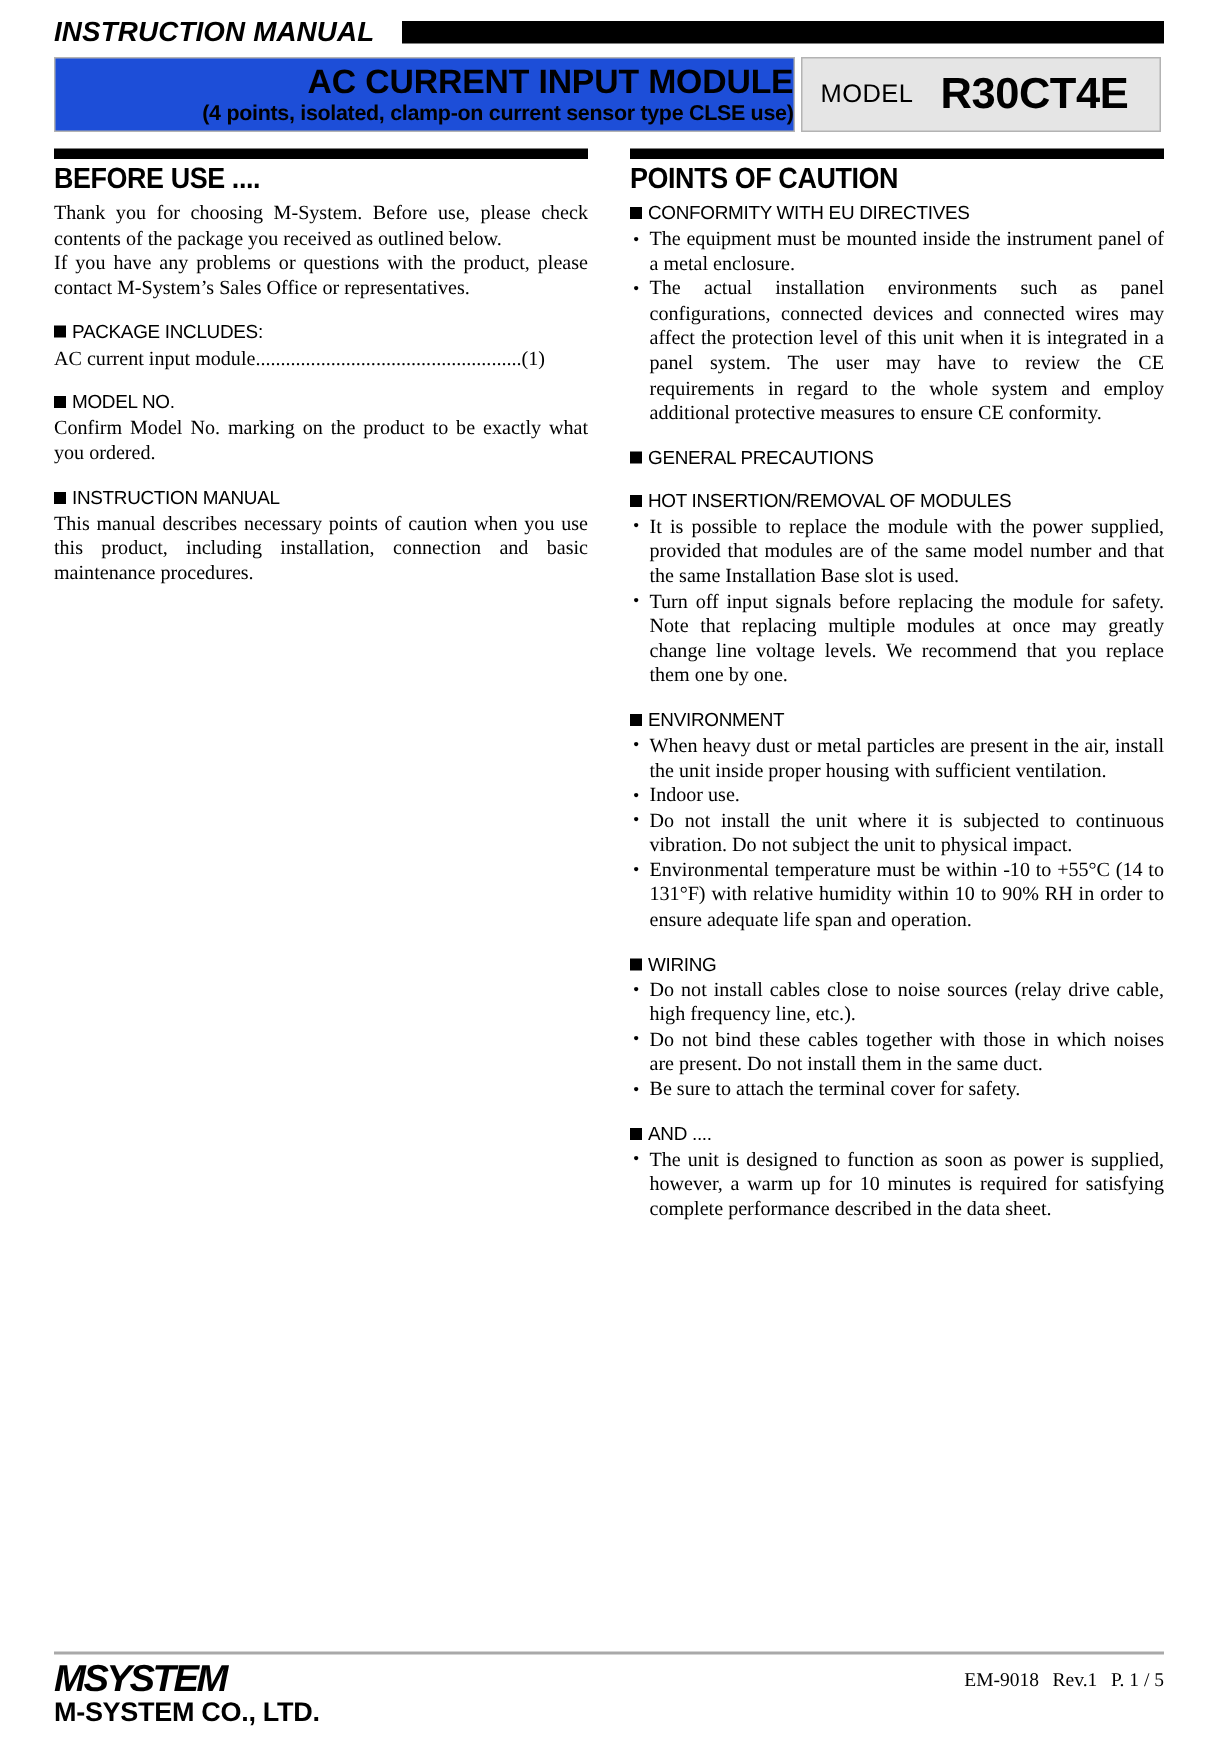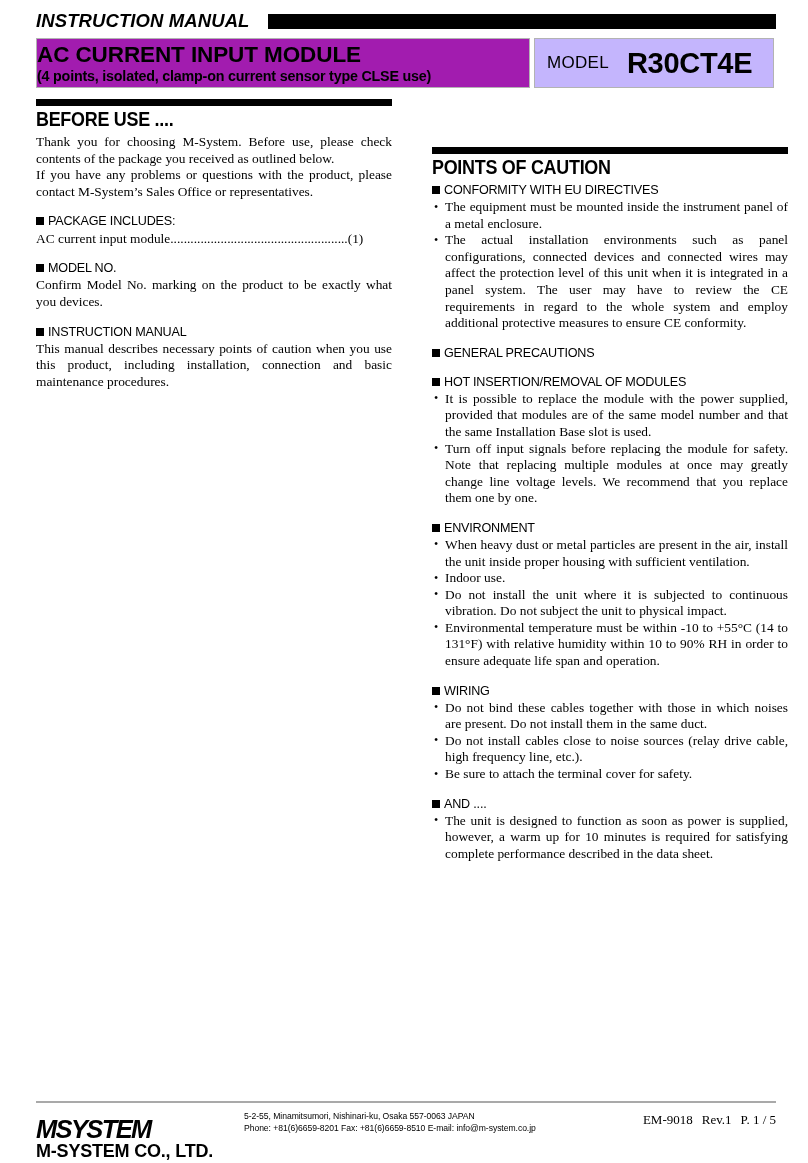--- a/index.html
+++ b/index.html
@@ -54,22 +54,22 @@
 
   
   .title-box {
     position: absolute;
     left: 36px;
     top: 38px;
     width: 494px;
     height: 50px;
     border: 1px solid #b3b3b3;
     box-sizing: border-box;
-    background: #a21caf;
-    text-align: left;
+    background: #1d4ed8;
+    text-align: right;
     font-family: "Liberation Sans", sans-serif;
   }
   .title-main {
     font-weight: bold;
     font-size: 22.5px;
     line-height: 26px;
     padding-top: 3px;
     letter-spacing: -0.1px;
   }
   .title-sub {
@@ -80,21 +80,21 @@
   }
 
   .model-box {
     position: absolute;
     left: 534px;
     top: 38px;
     width: 240px;
     height: 50px;
     border: 1px solid #b3b3b3;
     box-sizing: border-box;
-    background: #c4b5fd;
+    background: #e5e5e5;
     font-family: "Liberation Sans", sans-serif;
     display: flex;
     align-items: center;
   }
   .model-label {
     font-size: 17px;
     font-weight: normal;
     margin-left: 12px;
     letter-spacing: 0.3px;
   }
@@ -106,21 +106,21 @@
     line-height: 30px;
   }
 
   
   .col {
     position: absolute;
     top: 99px;
     width: 356px;
   }
   .col-left  { left: 36px; }
-  .col-right { left: 432px; margin-top: 48px; }
+  .col-right { left: 420px; }
 
   .col-rule {
     width: 100%;
     height: 7px;
     background: #000;
     margin-bottom: 2px;
   }
   .col-heading {
     font-family: "Liberation Sans", sans-serif;
     font-weight: bold;
@@ -203,21 +203,21 @@
   .footer {
     position: absolute;
     left: 36px;
     top: 1105px;
     width: 740px;
     height: 48px;
   }
   .logo-wrap {
     position: absolute;
     left: 0;
-    top: 11px;
+    top: 1px;
     width: 180px;
   }
   .logo-mark {
     font-family: "Liberation Sans", sans-serif;
     font-weight: bold;
     font-style: italic;
     font-size: 25px;
     line-height: 26px;
     letter-spacing: -1.6px;
     transform: scaleX(1.02);
@@ -281,21 +281,21 @@
     <p class="body-text">If you have any problems or questions with the product, please contact M-System’s Sales Office or representatives.</p>
 
     <div class="sub-heading">
       <span class="sq"></span><span>PACKAGE INCLUDES:</span>
     </div>
     <div class="pkg-line">AC current input module.....................................................(1)</div>
 
     <div class="sub-heading">
       <span class="sq"></span><span>MODEL NO.</span>
     </div>
-    <p class="body-text">Confirm Model No. marking on the product to be exactly what you devices.</p>
+    <p class="body-text">Confirm Model No. marking on the product to be exactly what you ordered.</p>
 
     <div class="sub-heading">
       <span class="sq"></span><span>INSTRUCTION MANUAL</span>
     </div>
     <p class="body-text">This manual describes necessary points of caution when you use this product, including installation, connection and basic maintenance procedures.</p>
   </div>
 
   <div class="col col-right">
     <div class="col-rule"></div>
     <div class="col-heading">POINTS OF CAUTION</div>
@@ -327,41 +327,37 @@
       <li>When heavy dust or metal particles are present in the air, install the unit inside proper housing with sufficient ventilation.</li>
       <li>Indoor use.</li>
       <li>Do not install the unit where it is subjected to continuous vibration.  Do not subject the unit to physical impact.</li>
       <li>Environmental temperature must be within -10 to +55°C (14 to 131°F) with relative humidity within 10 to 90% RH in order to ensure adequate life span and operation.</li>
     </ul>
 
     <div class="sub-heading">
       <span class="sq"></span><span>WIRING</span>
     </div>
     <ul class="bullets">
+      <li>Do not install cables close to noise sources (relay drive cable, high frequency line, etc.).</li>
       <li>Do not bind these cables together with those in which noises are present.  Do not install them in the same duct.</li>
-      <li>Do not install cables close to noise sources (relay drive cable, high frequency line, etc.).</li>
       <li>Be sure to attach the terminal cover for safety.</li>
     </ul>
 
     <div class="sub-heading">
       <span class="sq"></span><span>AND ....</span>
     </div>
     <ul class="bullets">
       <li>The unit is designed to function as soon as power is supplied, however, a warm up for 10 minutes is required for satisfying complete performance described in the data sheet.</li>
     </ul>
   </div>
 
   <div class="footer-rule"></div>
   <div class="footer">
     <div class="logo-wrap">
       <div class="logo-mark">MSYSTEM</div>
       <div class="logo-name">M-SYSTEM CO., LTD.</div>
     </div>
-    <div class="footer-addr">
-      <div>5-2-55, Minamitsumori, Nishinari-ku, Osaka 557-0063 JAPAN</div>
-      <div>Phone: +81(6)6659-8201    Fax: +81(6)6659-8510    E-mail: info@m-system.co.jp</div>
-    </div>
     <div class="footer-doc">
       <span>EM-9018</span><span>Rev.1</span><span>P. 1 / 5</span>
     </div>
   </div>
 
 </div>
 
 </body></html>

